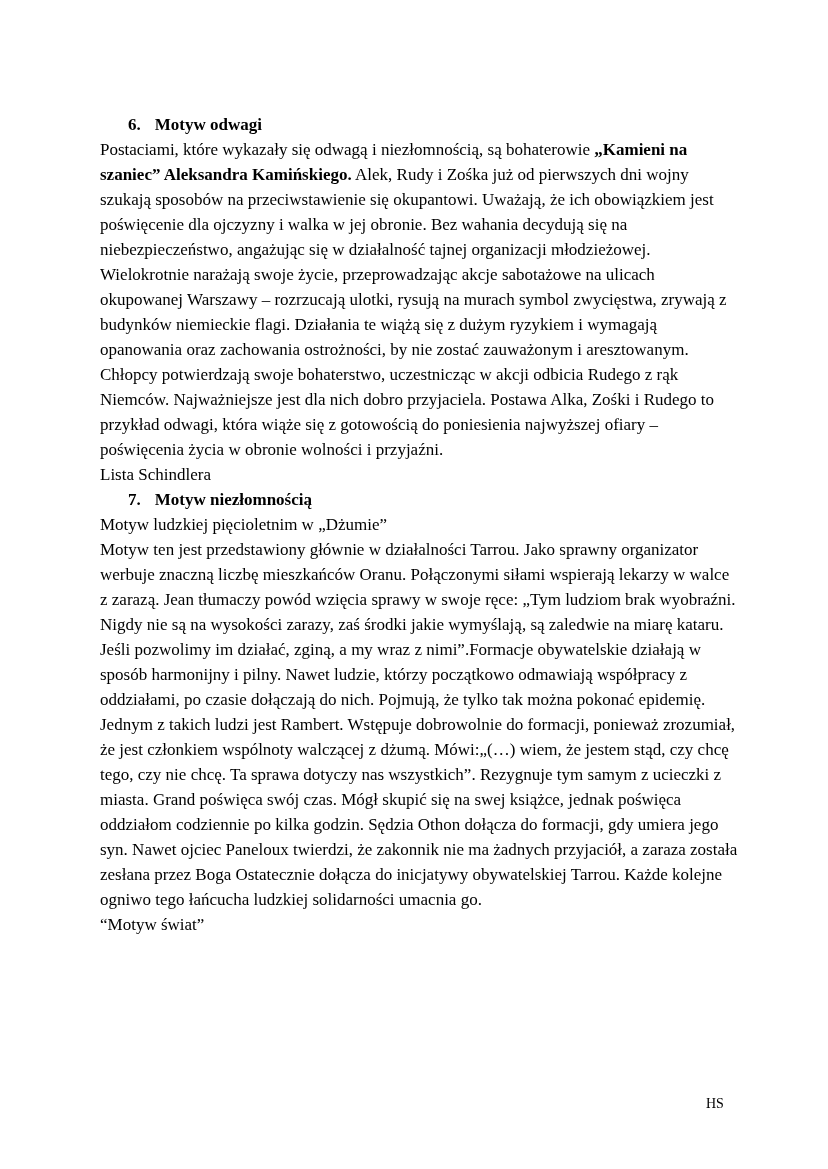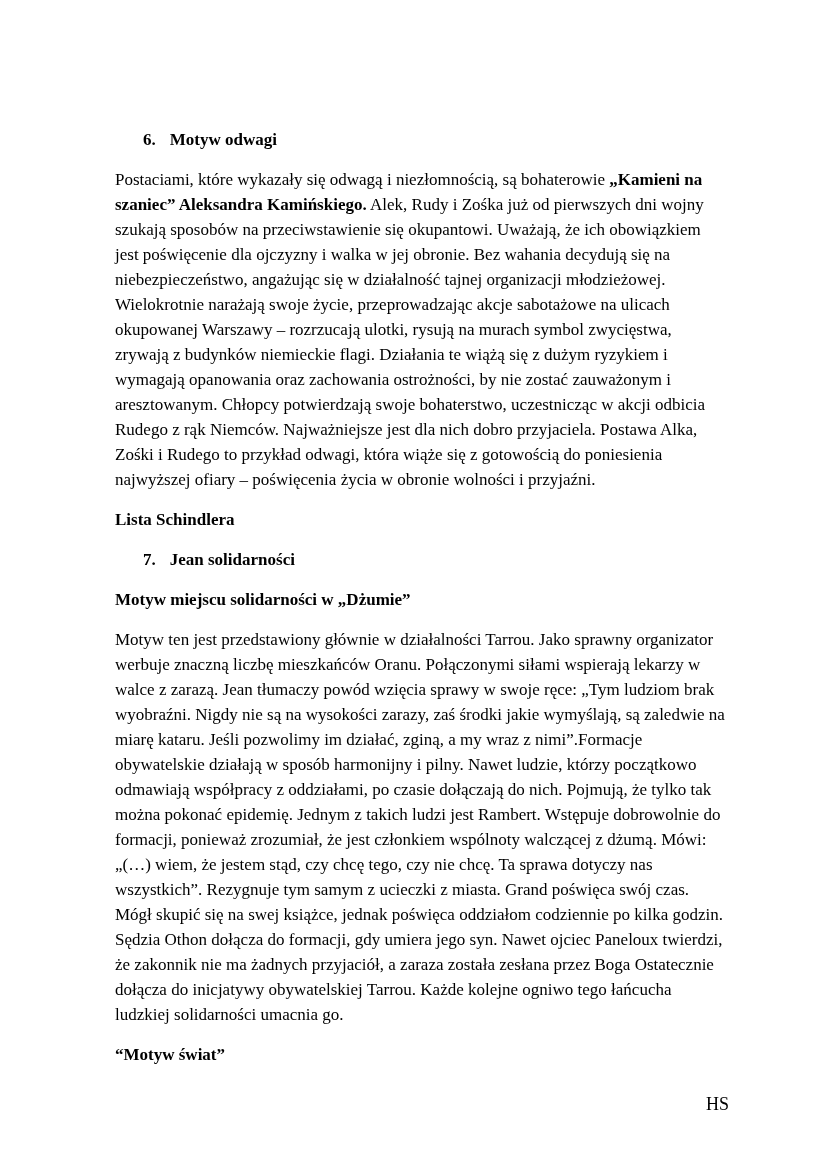--- a/index.html
+++ b/index.html
@@ -19,63 +19,63 @@
   .content {
     position: absolute;
     left: 100px;
     top: 112px;
     width: 640px;
     font-size: 17px;
     line-height: 25px;
     text-align: left;
   }
   .content p {
-    margin: 15px;
+    margin: 0;
   }
   .h-num {
     margin: 0;
     padding-left: 28px;
     font-weight: bold;
     font-size: 17px;
     line-height: 25px;
   }
   .h-num .num {
     display: inline-block;
     margin-right: 14px;
   }
   .bold-line {
-    font-weight: bold;
+    font-weight: normal;
   }
   b {
     font-weight: bold;
   }
   .footer {
     position: absolute;
     left: 706px;
     top: 1094px;
-    font-size: 18px;
+    font-size: 14px;
     line-height: 20px;
     color: #000000;
   }
 </style>
 </head>
 <body>
 
 <div class="page">
   <div class="content">
 
     <p class="h-num"><span class="num">6.</span><span>Motyw odwagi</span></p>
 
     <p><span>Postaciami, które wykazały się odwagą i niezłomnością, są bohaterowie </span><b>„Kamieni na szaniec” Aleksandra Kamińskiego.</b><span> Alek, Rudy i Zośka już od pierwszych dni wojny szukają sposobów na przeciwstawienie się okupantowi. Uważają, że ich obowiązkiem jest poświęcenie dla ojczyzny i walka w jej obronie. Bez wahania decydują się na niebezpieczeństwo, angażując się w działalność tajnej organizacji młodzieżowej. Wielokrotnie narażają swoje życie, przeprowadzając akcje sabotażowe na ulicach okupowanej Warszawy – rozrzucają ulotki, rysują na murach symbol zwycięstwa, zrywają z budynków niemieckie flagi. Działania te wiążą się z dużym ryzykiem i wymagają opanowania oraz zachowania ostrożności, by nie zostać zauważonym i aresztowanym. Chłopcy potwierdzają swoje bohaterstwo, uczestnicząc w akcji odbicia Rudego z rąk Niemców. Najważniejsze jest dla nich dobro przyjaciela. Postawa Alka, Zośki i Rudego to przykład odwagi, która wiąże się z gotowością do poniesienia najwyższej ofiary – poświęcenia życia w obronie wolności i przyjaźni.</span></p>
 
     <p class="bold-line">Lista Schindlera</p>
 
-    <p class="h-num"><span class="num">7.</span><span>Jean solidarności</span></p>
+    <p class="h-num"><span class="num">7.</span><span>Motyw niezłomnością</span></p>
 
-    <p class="bold-line">Motyw miejscu solidarności w „Dżumie”</p>
+    <p class="bold-line">Motyw ludzkiej pięcioletnim w „Dżumie”</p>
 
     <p><span>Motyw ten jest przedstawiony głównie w działalności Tarrou. Jako sprawny organizator werbuje znaczną liczbę mieszkańców Oranu. Połączonymi siłami wspierają lekarzy w walce z zarazą. Jean tłumaczy powód wzięcia sprawy w swoje ręce: „Tym ludziom brak wyobraźni. Nigdy nie są na wysokości zarazy, zaś środki jakie wymyślają, są zaledwie na miarę kataru. Jeśli pozwolimy im działać, zginą, a my wraz z nimi”.Formacje obywatelskie działają w sposób harmonijny i pilny. Nawet ludzie, którzy początkowo odmawiają współpracy z oddziałami, po czasie dołączają do nich. Pojmują, że tylko tak można pokonać epidemię. Jednym z takich ludzi jest Rambert. Wstępuje dobrowolnie do formacji, ponieważ zrozumiał, że jest członkiem wspólnoty walczącej z dżumą. Mówi:„(…) wiem, że jestem stąd, czy chcę tego, czy nie chcę. Ta sprawa dotyczy nas wszystkich”. Rezygnuje tym samym z ucieczki z miasta. Grand poświęca swój czas. Mógł skupić się na swej książce, jednak poświęca oddziałom codziennie po kilka godzin. Sędzia Othon dołącza do formacji, gdy umiera jego syn. Nawet ojciec Paneloux twierdzi, że zakonnik nie ma żadnych przyjaciół, a zaraza została zesłana przez Boga Ostatecznie dołącza do inicjatywy obywatelskiej Tarrou. Każde kolejne ogniwo tego łańcucha ludzkiej solidarności umacnia go.</span></p>
 
     <p class="bold-line">“Motyw świat”</p>
 
 
   </div>
 
   <div class="footer">HS</div>
 </div>

